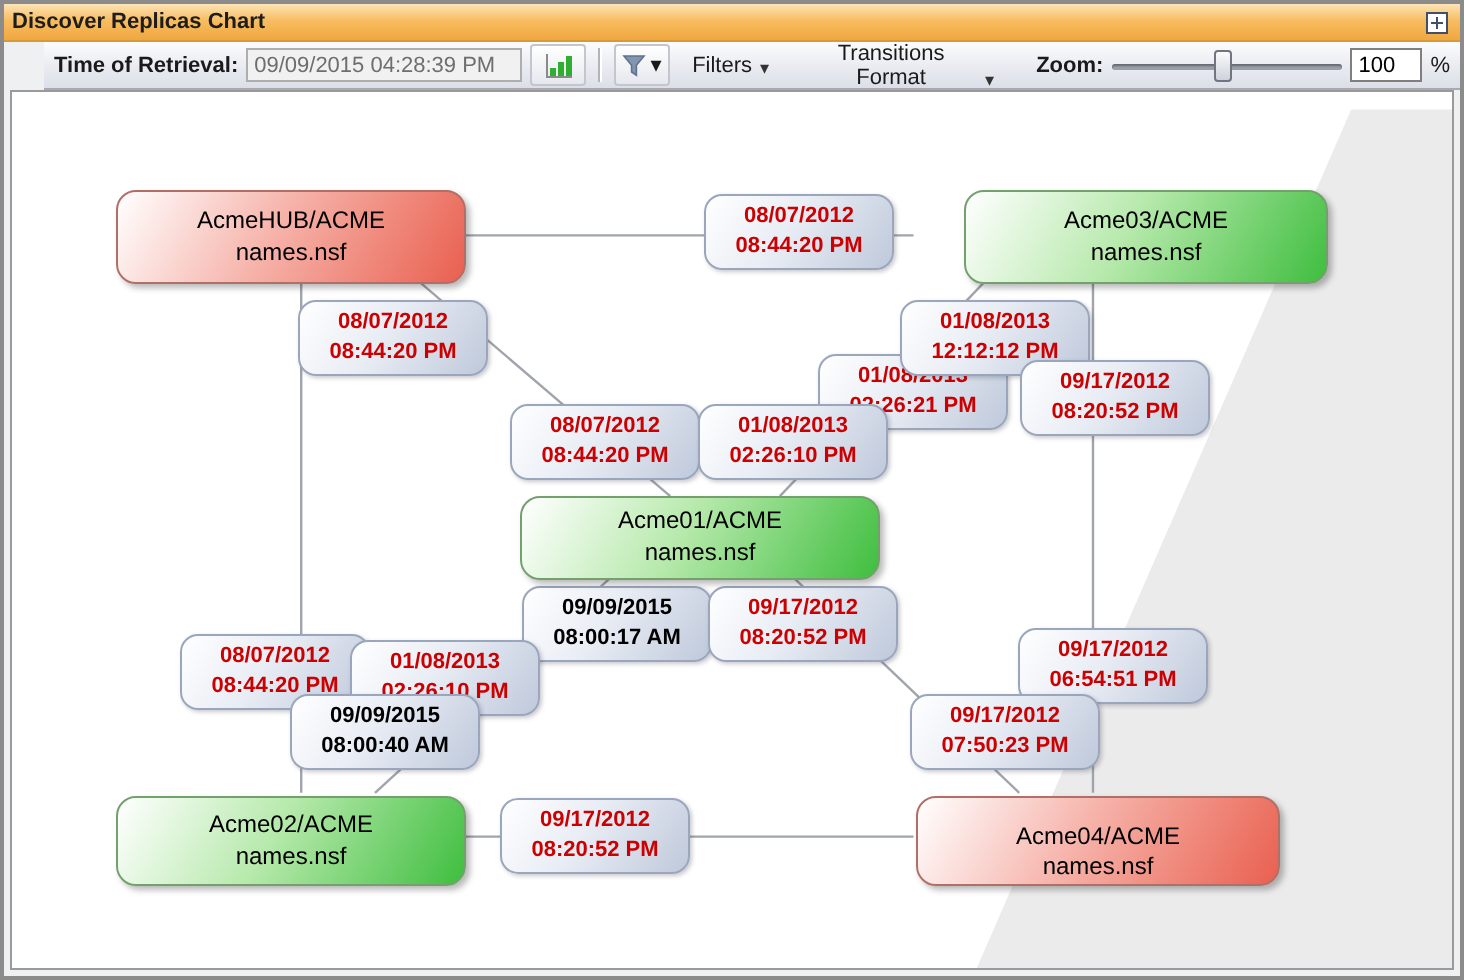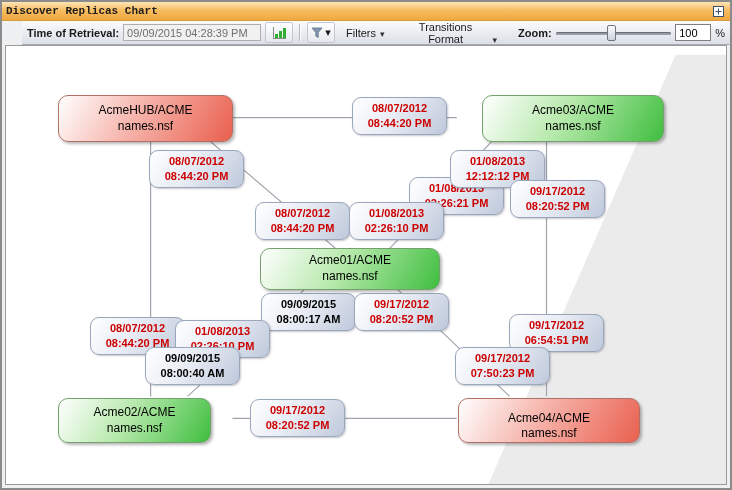--- a/index.html
+++ b/index.html
@@ -1,20 +1,20 @@
 <!DOCTYPE html>
 <html style="--titlebar: #f0a73e; --node-green: #3fbe3f; --node-red: #e9604f; --label-old: #cc0000; --label-today: #000000;"><head>
 <meta charset="utf-8">
 <style>
   html,body{margin:0;padding:0;background:#ffffff;font-family:"Liberation Sans",sans-serif;}
   .window{position:relative;width:732px;height:490px;box-sizing:border-box;border:2px solid #8b8b8b;background:#eef0f2;overflow:hidden;}
   
   .titlebar{height:19px;display:flex;align-items:center;padding:0 4px;box-sizing:border-box;
     background:linear-gradient(180deg,#fde4b6 0%,#f7bd62 45%,var(--titlebar,#f0a73e) 100%);
-    border-bottom:1px solid #d79a3a;font-family:Liberation Mono, monospace;}
+    border-bottom:1px solid #d79a3a;}
   .title{font-size:11px;font-weight:bold;color:#1d1d1d;}
   .titlebar-btn{margin-left:auto;width:15px;height:15px;display:flex;align-items:center;justify-content:center;cursor:pointer;}
   
   .toolbar{height:24px;display:flex;align-items:center;gap:4px;padding:0 5px;box-sizing:border-box;font-size:11px;color:#1a1a1a;
     background:linear-gradient(180deg,#fcfcfd 0%,#e9ebf1 55%,#dcdfe8 100%);
     border-bottom:1px solid #a8aab2;margin-left:20px;}
   .lbl{white-space:nowrap;}
   .bold{font-weight:bold;}
   .time-input{width:138px;height:17px;box-sizing:border-box;border:1px solid #aeaeae;background:#f1f1f1;color:#6e6e6e;
     font-family:"Liberation Sans",sans-serif;font-size:11px;padding:0 3px;}
@@ -183,21 +183,21 @@
           <span>names.nsf</span>
         </div>
         <div class="node green" style="left: 476px; top: 49px; width: 182px; height: 47px;">
           <span>Acme03/ACME</span>
           <span>names.nsf</span>
         </div>
         <div class="node green" style="left: 254px; top: 202px; width: 180px; height: 42px;">
           <span>Acme01/ACME</span>
           <span>names.nsf</span>
         </div>
-        <div class="node green" style="left: 52px; top: 352px; width: 153px; height: 45px;">
+        <div class="node green" style="left: 52px; top: 352px; width: 175px; height: 45px;">
           <span>Acme02/ACME</span>
           <span>names.nsf</span>
         </div>
         <div class="node red" style="left: 452px; top: 352px; width: 182px; height: 45px; justify-content: flex-end;">
           <span>Acme04/ACME</span>
           <span>names.nsf</span>
         </div>
       </div>
   </div>
 

